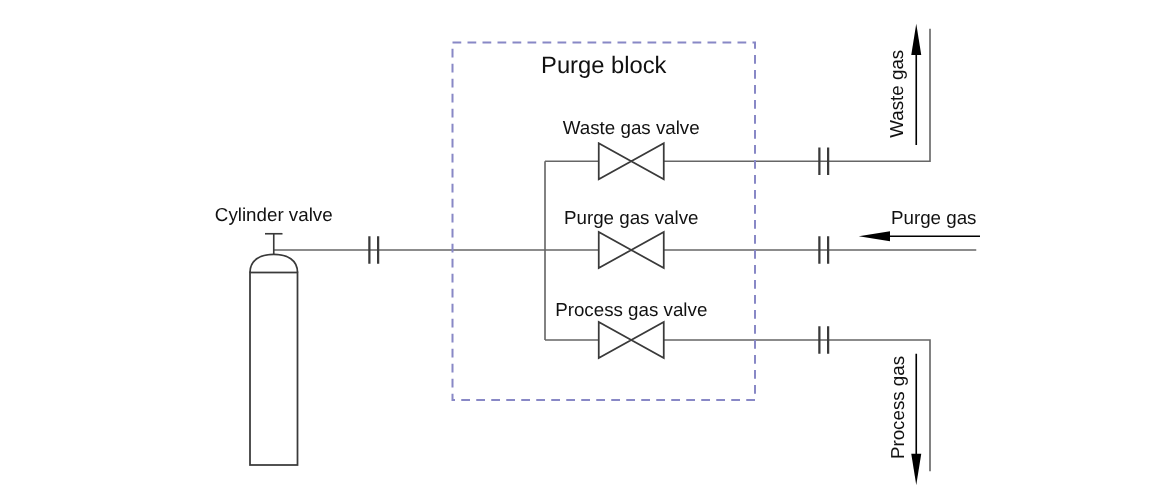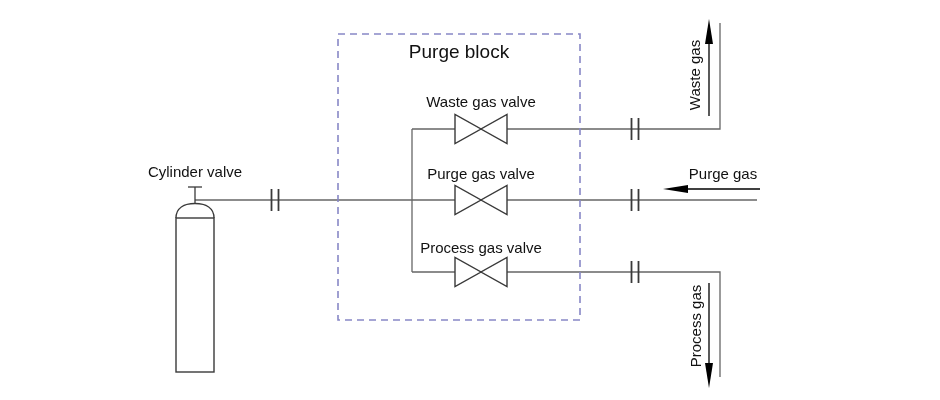--- a/index.html
+++ b/index.html
@@ -2,20 +2,21 @@
 <html style="--background: #ffffff; --pipe: #666666; --outline: #3a3a3a; --dashed-border: #8888c6; --arrow: #000000; --text: #111111;"><head>
 <meta charset="utf-8">
 <style>
   html, body { margin: 0; padding: 0; background: #ffffff; }
   .stage {
     position: relative;
     width: 760px;
     height: 400px;
     background: var(--background, #fff);
     overflow: hidden;
+    margin-left: 24px;
   }
   svg { display: block; }
   .pipe       { stroke: var(--pipe, #666); stroke-width: 1.3; fill: none; }
   .shape      { stroke: var(--outline, #3a3a3a); stroke-width: 1.4; fill: #ffffff; }
   .thin-shape { stroke: var(--outline, #3a3a3a); stroke-width: 1.3; fill: none; }
   .fitting    { stroke: var(--outline, #3a3a3a); stroke-width: 1.8; fill: none; }
   .dashed-box { stroke: var(--dashed-border, #8888c6); stroke-width: 1.6; fill: none;
                 stroke-dasharray: 7 5; }
   .arrow-line { stroke: var(--arrow, #000); stroke-width: 1.3; fill: none; }
   .arrow-head { fill: var(--arrow, #000); stroke: none; }

